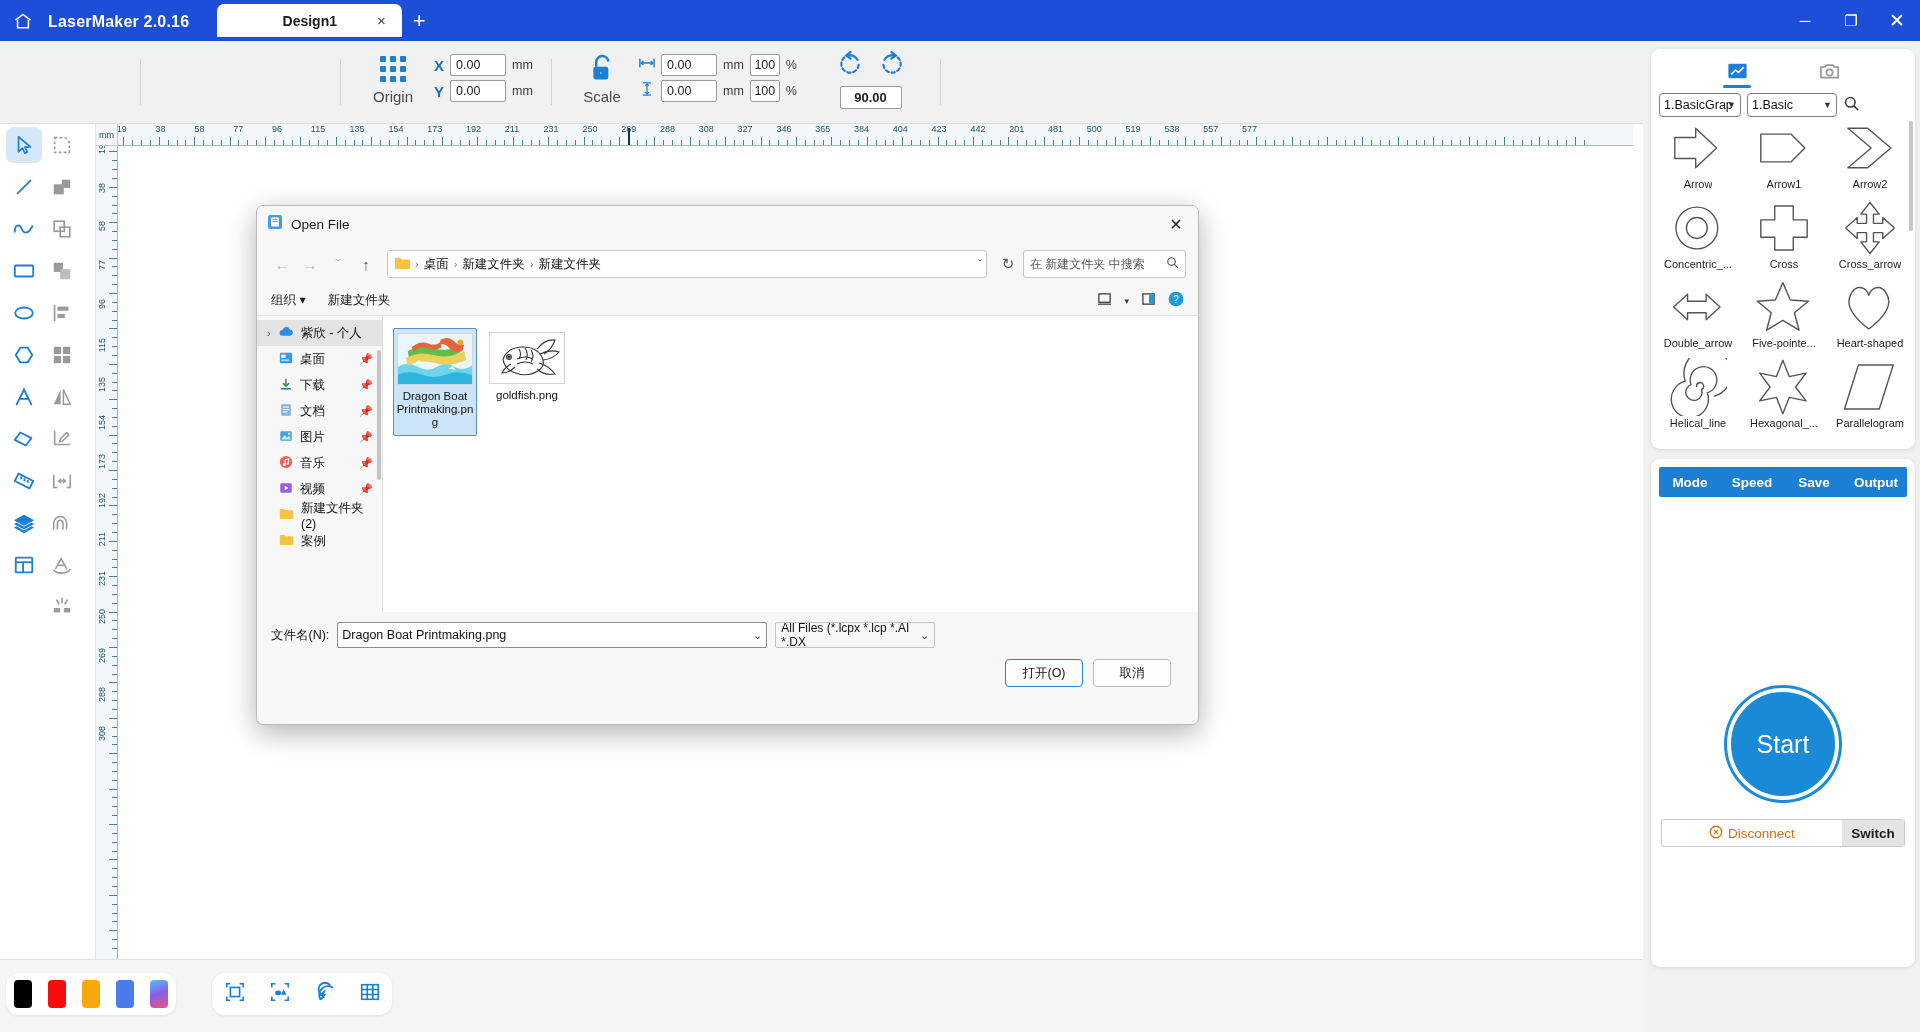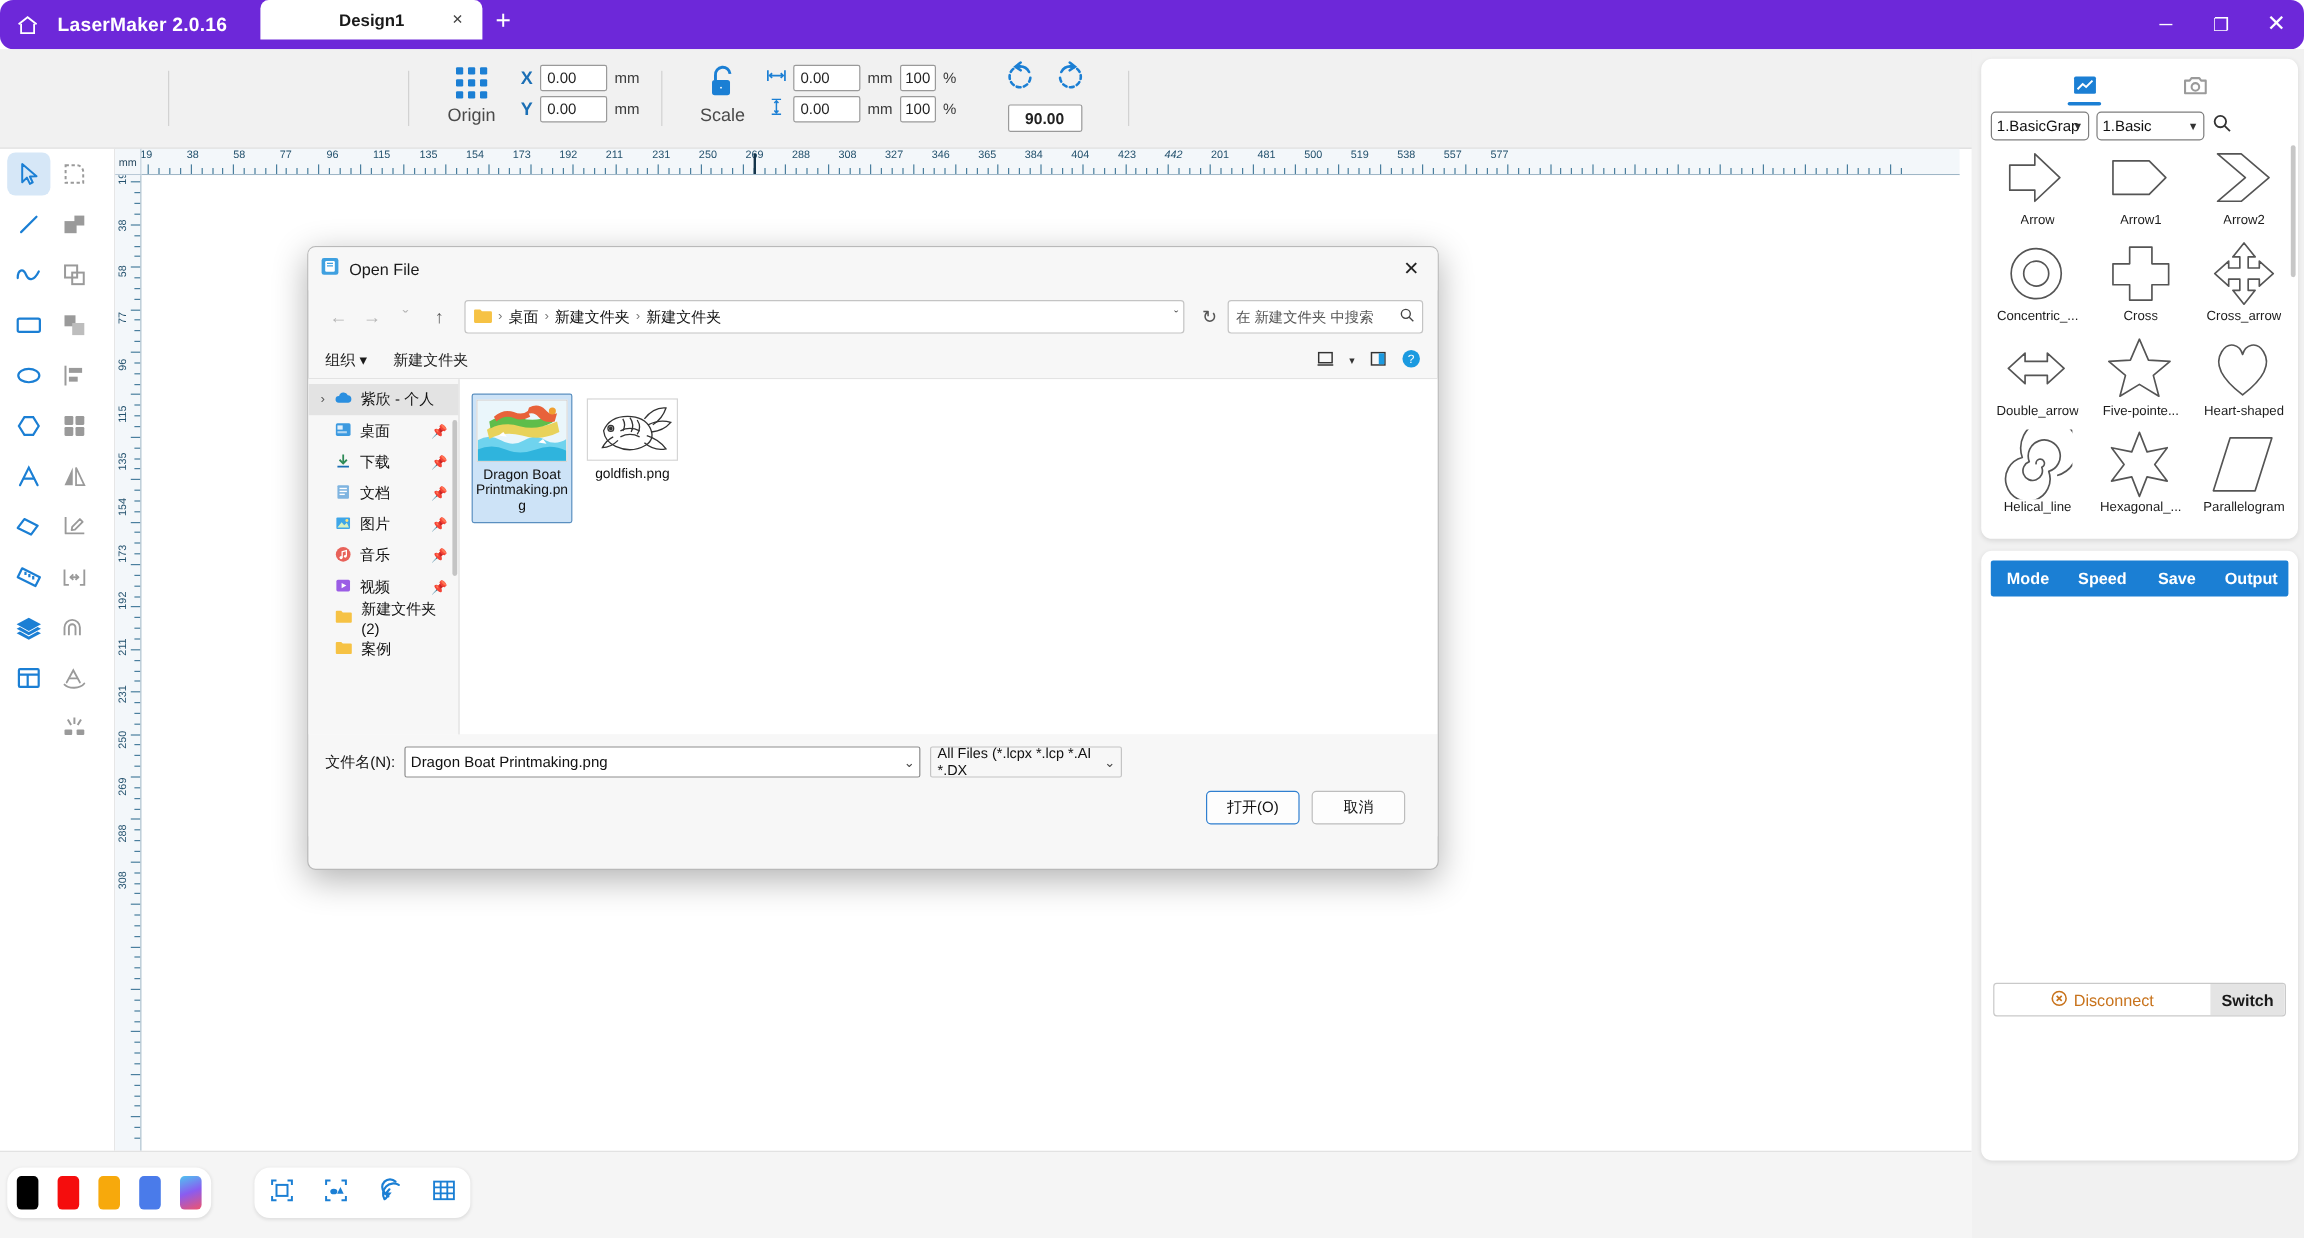--- a/index.html
+++ b/index.html
@@ -7,21 +7,21 @@
     width: 1920px; height: 1032px;
     font-family: "Liberation Sans", "DejaVu Sans", sans-serif;
     background: #ffffff;
     overflow: hidden;
   }
   body { position: relative; }
 
   
   .titlebar {
     position: absolute; left: 0; top: 0; width: 1920px; height: 41px;
-    background: #6d28d9; display: flex; align-items: flex-start; border-radius: 11px;
+    background: #1d4ed8; display: flex; align-items: center;
   }
   .tb-home { width: 46px; height: 41px; display: flex; align-items: center; justify-content: center; }
   .tb-appname {
     color: #ffffff; font-size: 16px; font-weight: bold; letter-spacing: .2px;
     padding: 0 0 10px 2px; align-self: flex-end;
   }
   .tb-tab {
     margin-left: 28px; width: 185px; height: 33px; background: #ffffff;
     border-radius: 7px 7px 0 0; display: flex; align-items: center; justify-content: center;
     position: relative; color: #1a1a1a; font-size: 14px; font-weight: bold;
@@ -475,21 +475,21 @@
     <div class="tickn" style="left: 464.4px; top: 0px;">250</div>
     <div class="tickn" style="left: 503.2px; top: 0px;">269</div>
     <div class="tickn" style="left: 542px; top: 0px;">288</div>
     <div class="tickn" style="left: 580.8px; top: 0px;">308</div>
     <div class="tickn" style="left: 619.6px; top: 0px; text-align: center;">327</div>
     <div class="tickn" style="left: 658.4px; top: 0px;">346</div>
     <div class="tickn" style="left: 697.2px; top: 0px;">365</div>
     <div class="tickn" style="left: 736px; top: 0px;">384</div>
     <div class="tickn" style="left: 774.8px; top: 0px;">404</div>
     <div class="tickn" style="left: 813.6px; top: 0px;">423</div>
-    <div class="tickn" style="left: 852.4px; top: 0px; font-style: italic;">442</div>
+    <div class="tickn" style="left: 852.4px; top: 0px;">442</div>
     <div class="tickn" style="left: 891.2px; top: 0px;">201</div>
     <div class="tickn" style="left: 930px; top: 0px;">481</div>
     <div class="tickn" style="left: 968.8px; top: 0px;">500</div>
     <div class="tickn" style="left: 1007.6px; top: 0px;">519</div>
     <div class="tickn" style="left: 1046.4px; top: 0px;">538</div>
     <div class="tickn" style="left: 1085.2px; top: 0px;">557</div>
     <div class="tickn" style="left: 1124px; top: 0px;">577</div>
     <div class="tick" style="left: 5.4px; width: 1px; height: 8px; top: 13px;"></div>
     <div class="tick" style="left: 14.25px; width: 1px; height: 5px; top: 16px;"></div>
     <div class="tick" style="left: 23.1px; width: 1px; height: 5px; top: 16px;"></div>
@@ -942,20 +942,23 @@
     <div style="position:absolute; right:2px; top:72px; width:4px; height:110px; background:#c7c7c7; border-radius:2px;"></div>
   </div>
 
   <div class="rp-card" style="left:8px; top:418px; width:264px; height:508px;">
     <div class="paramhdr" style="margin:8px 8px 0; border-radius:2px;" id="paramhdr">
         <span>Mode</span>
         <span>Speed</span>
         <span>Save</span>
         <span>Output</span>
       </div>
+    <div class="startbtn" style="left:76px; top:229px;">
+      <span>Start</span>
+    </div>
     <div class="connbar" style="left:10px; top:360px; width:244px;">
       <div class="conn-left">
         <span>
           <svg width="14" height="14" viewBox="0 0 16 16" fill="none" stroke="#c8731c" stroke-width="1.5">
             <circle cx="8" cy="8" r="6.6"></circle>
               <path d="M5.6 5.6 L10.4 10.4 M10.4 5.6 L5.6 10.4"></path>
           </svg>
         </span>
         <span>Disconnect</span>
       </div>

